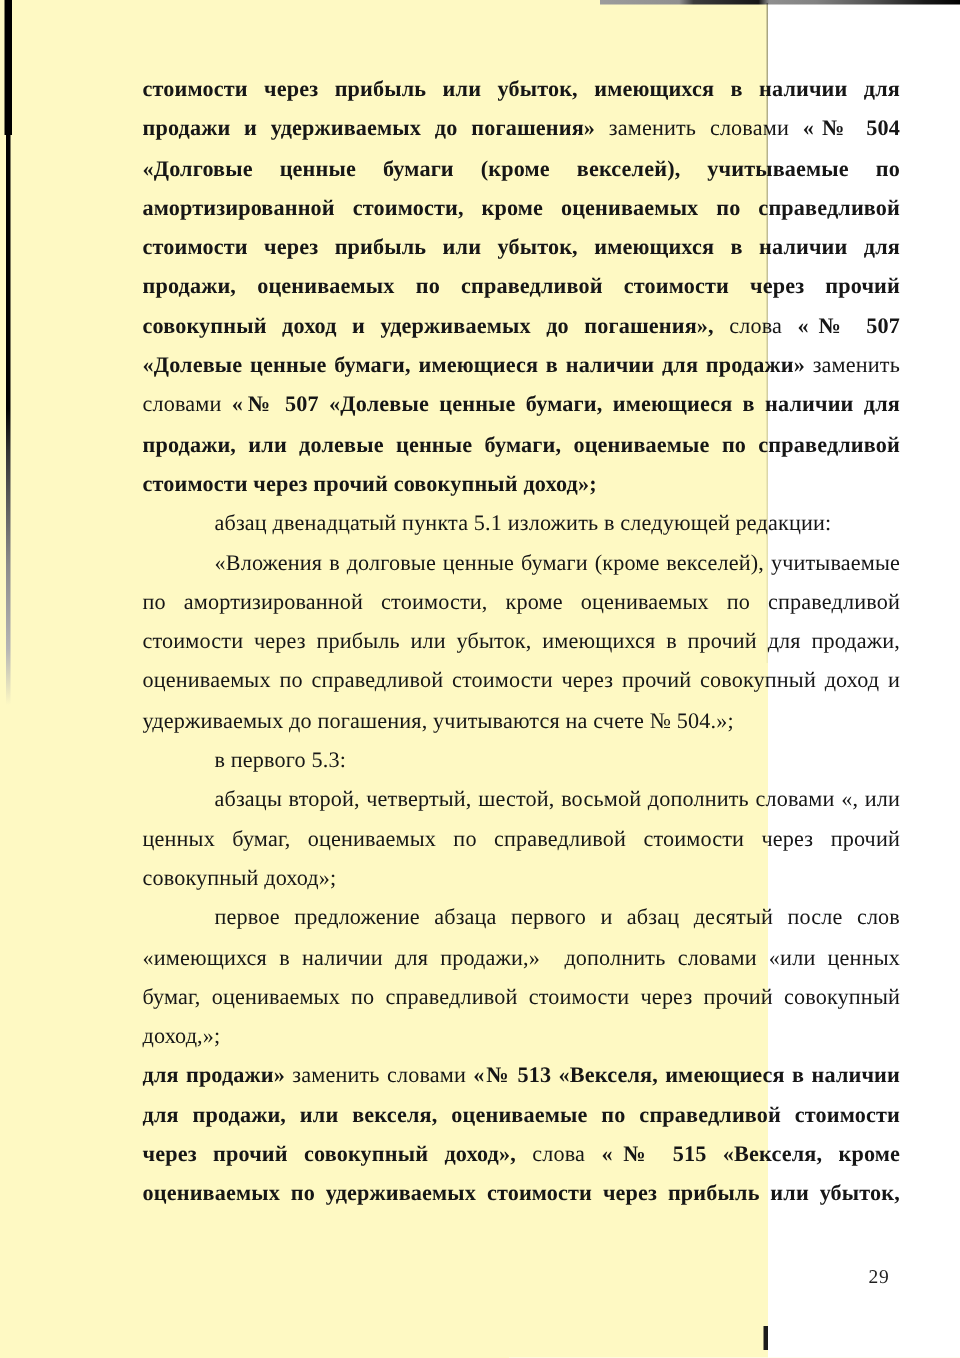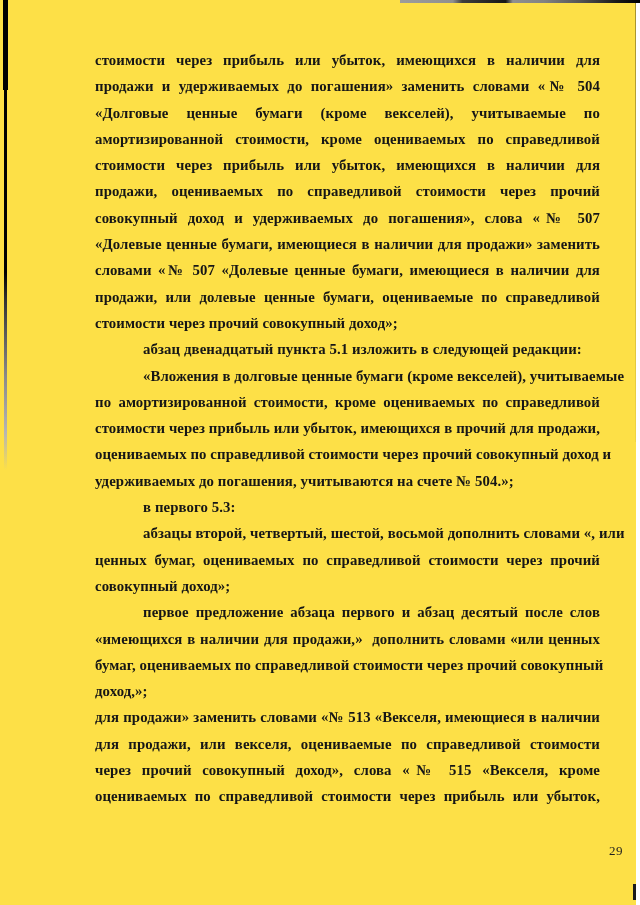--- a/index.html
+++ b/index.html
@@ -8,23 +8,23 @@
     background: #ffffff;
   }
   body {
     width: 640px;
     height: 905px;
     overflow: hidden;
     font-family: "Liberation Serif", "DejaVu Serif", serif;
   }
   .page {
     position: relative;
-    width: 636px;
+    width: 512px;
     height: 905px;
-    background: #fde047;
+    background: #fef9c3;
   }
   
   .edge-left-top {
     position: absolute;
     left: 3px; top: 0;
     width: 5px; height: 90px;
     background: #000;
   }
   .edge-left {
     position: absolute;
@@ -70,25 +70,25 @@
     text-align: justify;
     text-align-last: justify;
   }
   .line-left {
     text-align: right;
     text-align-last: left;
   }
   .indent {
     text-indent: 48px;
   }
-  .seg { font-weight: bold; }
+  .seg { font-weight: normal; }
   .seg.bold { font-weight: bold; }
   .pagenum {
     position: absolute;
-    left: 609px; top: 843px;
+    left: 579px; top: 843px;
     font-size: 13px;
     color: #1f1f1f;
     letter-spacing: 0.5px;
   }
 </style>
 </head>
 <body>
 
 <div class="page">
   <div class="edge-left-top"></div>
@@ -132,18 +132,18 @@
       <div class="para">
         <div class="line line-just indent"><span class="seg">первое предложение абзаца первого и абзац десятый после слов</span></div>
         <div class="line line-just"><span class="seg">«имеющихся в наличии для продажи,»&nbsp; дополнить словами «или ценных</span></div>
         <div class="line line-just"><span class="seg">бумаг, оцениваемых по справедливой стоимости через прочий совокупный</span></div>
         <div class="line line-left"><span class="seg">доход,»;</span></div>
       </div>
       <div class="para">
         <div class="line line-just"><span class="seg bold">для продажи»</span><span class="seg"> заменить словами </span><span class="seg bold">«№ 513 «Векселя, имеющиеся в наличии</span></div>
         <div class="line line-just"><span class="seg bold">для продажи, или векселя, оцениваемые по справедливой стоимости</span></div>
         <div class="line line-just"><span class="seg bold">через прочий совокупный доход»,</span><span class="seg"> слова </span><span class="seg bold">«№ 515 «Векселя, кроме</span></div>
-        <div class="line line-just"><span class="seg bold">оцениваемых по справедливой стоимости через прибыль или убыток,</span></div>
+        <div class="line line-just"><span class="seg bold">оцениваемых по удерживаемых стоимости через прибыль или убыток,</span></div>
       </div>
     </div>
 
   <div class="pagenum">29</div>
 </div>
 
 </body></html>

